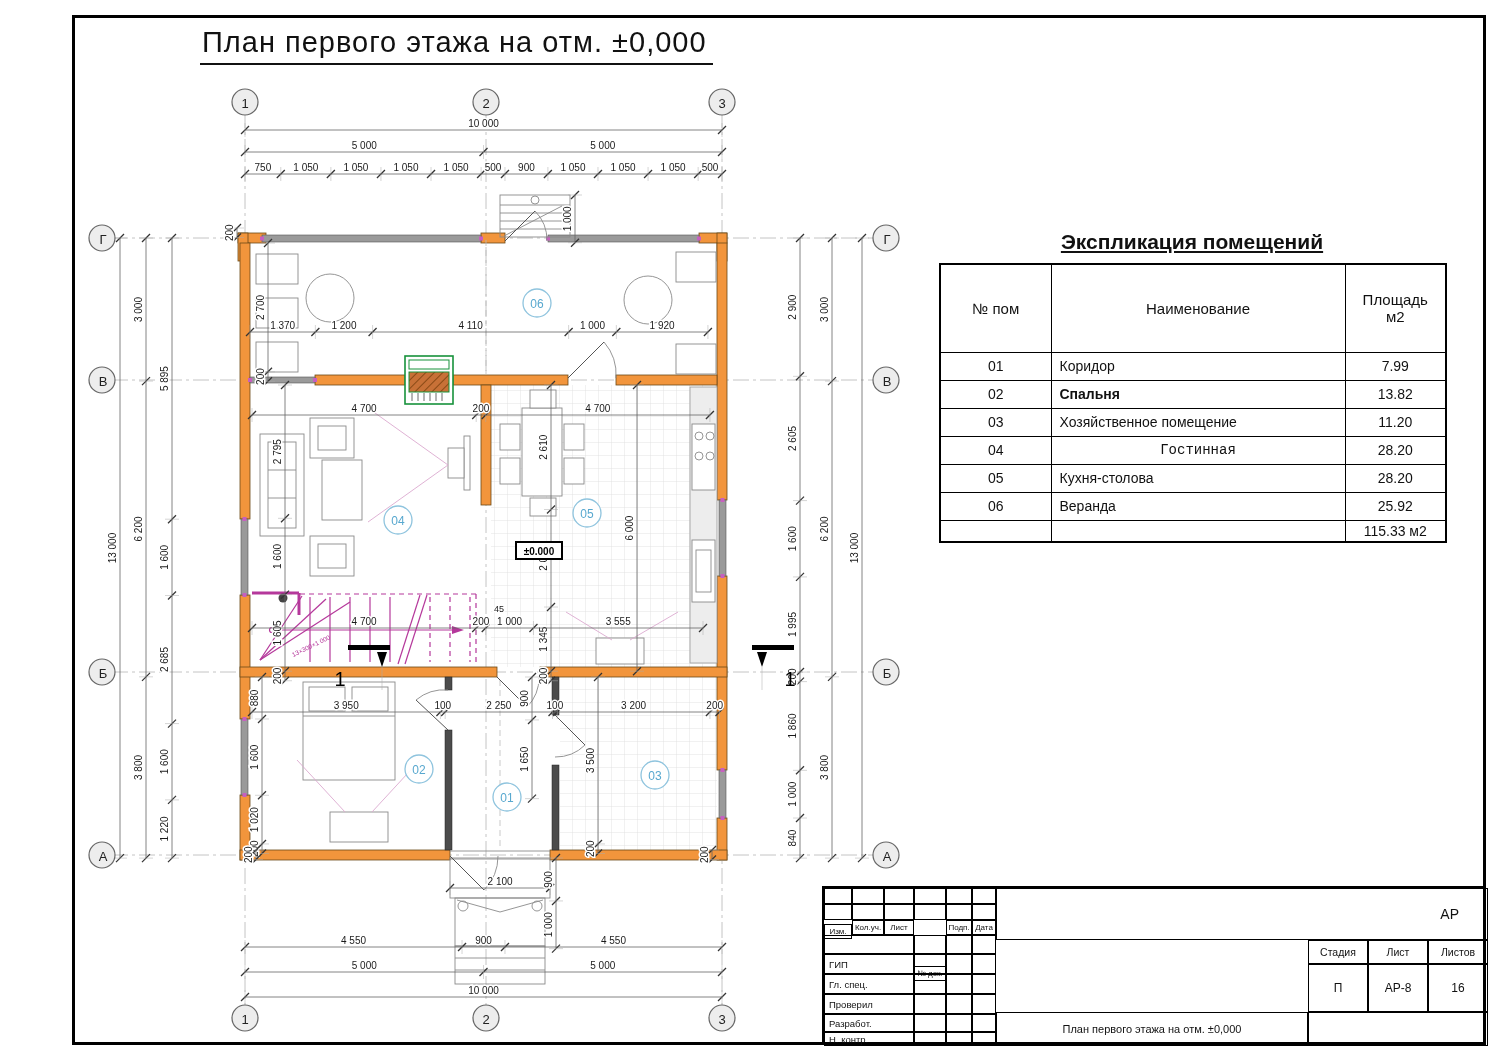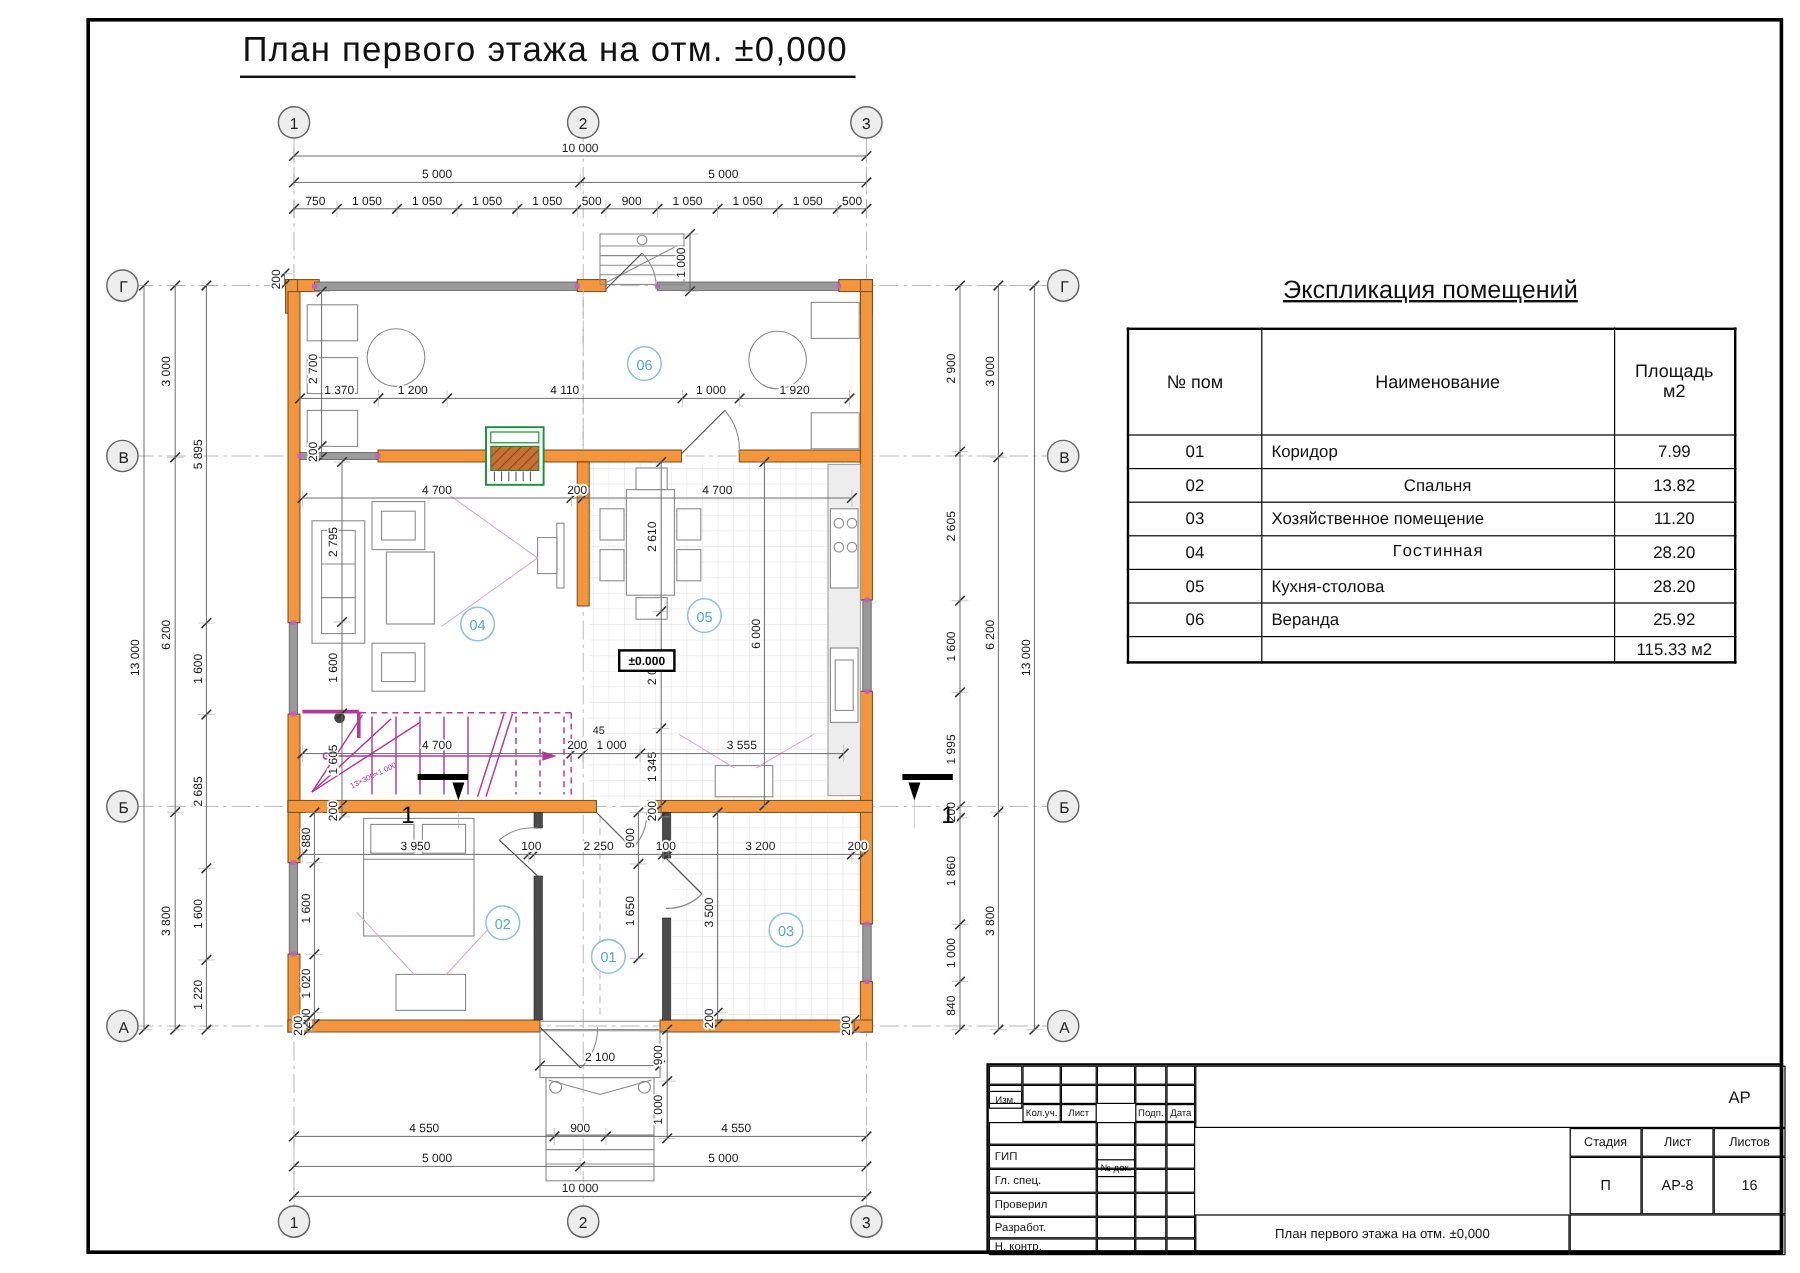--- a/index.html
+++ b/index.html
@@ -4,21 +4,21 @@
 <style>
   html,body{margin:0;padding:0;background:#fff;}
   .sheet{position:relative;width:1500px;height:1061px;background:#fff;overflow:hidden;
          font-family:"Liberation Sans",sans-serif;color:#111;}
   .frame{position:absolute;left:72px;top:15px;width:1414px;height:1030px;border:3px solid #000;box-sizing:border-box;}
   .page-title{position:absolute;left:200px;top:26px;font-size:29px;letter-spacing:1px;color:#111;
               border-bottom:2px solid #111;padding:0 6px 4px 2px;white-space:nowrap;}
   svg#plan{position:absolute;left:0;top:0;}
   svg text{font-family:"Liberation Sans",sans-serif;}
   .sched{position:absolute;left:939px;top:230px;width:506px;}
-  .sched-title{text-align:center;font-size:21px;text-decoration:underline;margin-bottom:19px;white-space:nowrap;}
+  .sched-title{text-align:center;font-size:21px;text-decoration:underline;margin-bottom:9px;white-space:nowrap;font-weight:bold;}
   table.sch{border-collapse:collapse;width:506px;table-layout:fixed;}
   table.sch td,table.sch th{border:1.5px solid #000;font-weight:normal;font-size:15px;padding:0 8px;overflow:hidden;}
   table.sch{border:2.5px solid #000;}
   .tblock{position:absolute;left:822px;top:886px;width:664px;height:158px;border:2.5px solid #000;box-sizing:border-box;}
   .tc{position:absolute;border:1px solid #000;box-sizing:border-box;display:flex;align-items:center;justify-content:center;
       font-size:10px;overflow:hidden;white-space:nowrap;}
   .tc.left{justify-content:flex-start;padding-left:4px;}
   .tc.right{justify-content:flex-end;padding-right:28px;}
 </style>
 </head>
@@ -642,21 +642,21 @@
         </tr>
       </thead>
       <tbody id="sched-body">
           <tr style="height: 28px;">
             <td style="text-align: center; font-size: 14px;">01</td>
             <td style="text-align: left; font-size: 14px;">Коридор</td>
             <td style="text-align: center; font-size: 14px;">7.99</td>
           </tr>
           <tr style="height: 28px;">
             <td style="text-align: center; font-size: 14px;">02</td>
-            <td style="text-align: center; font-size: 14px;">Спальня</td>
+            <td style="text-align: left; font-size: 14px; font-weight: bold;">Спальня</td>
             <td style="text-align: center; font-size: 14px;">13.82</td>
           </tr>
           <tr style="height: 28px;">
             <td style="text-align: center; font-size: 14px;">03</td>
             <td style="text-align: left; font-size: 14px;">Хозяйственное помещение</td>
             <td style="text-align: center; font-size: 14px;">11.20</td>
           </tr>
           <tr style="height: 28px;">
             <td style="text-align: center; font-size: 14px;">04</td>
             <td style="text-align: center; font-size: 14px; font-family: Liberation Mono, monospace;">Гостинная</td>
@@ -690,21 +690,21 @@
         <div class="tc" style="left: 60px; top: 0px; width: 30px; height: 16px; font-size: 8px;"></div>
         <div class="tc" style="left: 90px; top: 0px; width: 32px; height: 16px; font-size: 8px;"></div>
         <div class="tc" style="left: 122px; top: 0px; width: 26px; height: 16px; font-size: 8px;"></div>
         <div class="tc" style="left: 148px; top: 0px; width: 24px; height: 16px; font-size: 8px;"></div>
         <div class="tc" style="left: 0px; top: 16px; width: 28px; height: 16px; font-size: 8px;"></div>
         <div class="tc" style="left: 28px; top: 16px; width: 32px; height: 16px; font-size: 8px;"></div>
         <div class="tc" style="left: 60px; top: 16px; width: 30px; height: 16px; font-size: 8px;"></div>
         <div class="tc" style="left: 90px; top: 16px; width: 32px; height: 16px; font-size: 8px;"></div>
         <div class="tc" style="left: 122px; top: 16px; width: 26px; height: 16px; font-size: 8px;"></div>
         <div class="tc" style="left: 148px; top: 16px; width: 24px; height: 16px; font-size: 8px;"></div>
-        <div class="tc" style="left: 0px; top: 21px; width: 28px; height: 15px; font-size: 8px;">Изм.</div>
+        <div class="tc" style="left: 0px; top: 36px; width: 28px; height: 15px; font-size: 8px;">Изм.</div>
         <div class="tc" style="left: 28px; top: 32px; width: 32px; height: 15px; font-size: 8px;">Кол.уч.</div>
         <div class="tc" style="left: 60px; top: 32px; width: 30px; height: 15px; font-size: 8px;">Лист</div>
         <div class="tc" style="left: 90px; top: 32px; width: 32px; height: 15px; font-size: 8px; margin-top: 46px;">№ док.</div>
         <div class="tc" style="left: 122px; top: 32px; width: 26px; height: 15px; font-size: 8px;">Подп.</div>
         <div class="tc" style="left: 148px; top: 32px; width: 24px; height: 15px; font-size: 8px;">Дата</div>
         <div class="tc left" style="left: 0px; top: 47px; width: 90px; height: 19px; font-size: 9.5px;"></div>
         <div class="tc" style="left: 90px; top: 47px; width: 32px; height: 19px; font-size: 8px;"></div>
         <div class="tc" style="left: 122px; top: 47px; width: 26px; height: 19px; font-size: 8px;"></div>
         <div class="tc" style="left: 148px; top: 47px; width: 24px; height: 19px; font-size: 8px;"></div>
         <div class="tc left" style="left: 0px; top: 66px; width: 90px; height: 20px; font-size: 9.5px;">ГИП</div>

